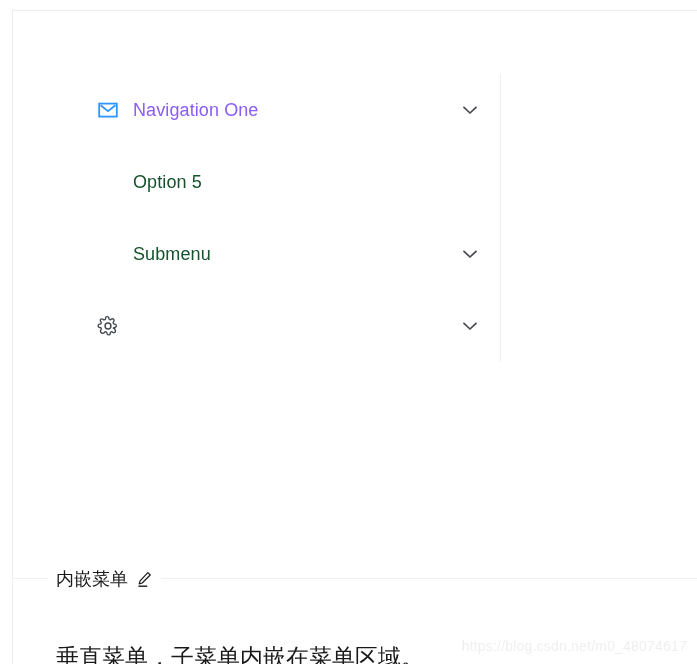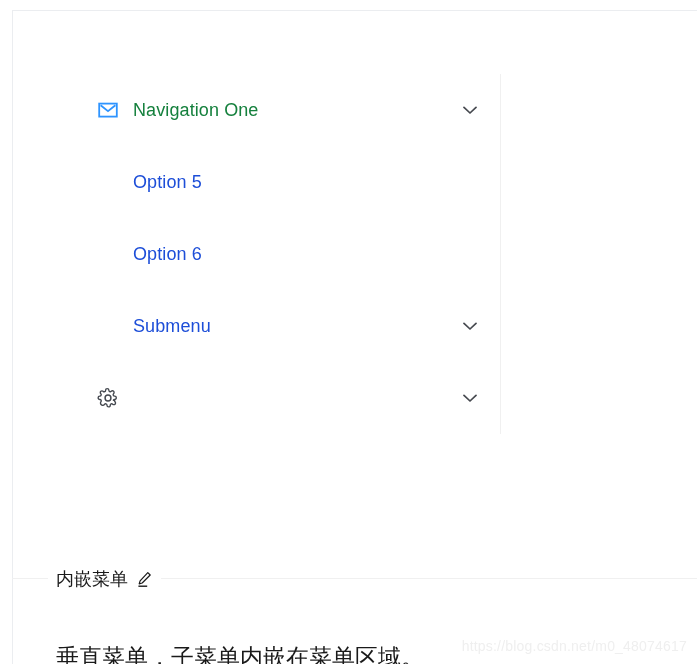--- a/index.html
+++ b/index.html
@@ -52,21 +52,21 @@
     padding-left: 16px;
     padding-right: 48px;
     cursor: pointer;
     font-size: 18px;
     color: #3f4754;
     letter-spacing: .1px;
     user-select: none;
   }
 
   .menu-submenu-title.selected {
-    color: #15803d;
+    color: #8b5cf6;
   }
 
   .menu-icon {
     width: 22px;
     height: 22px;
     margin-right: 14px;
     display: inline-flex;
     align-items: center;
     justify-content: center;
     flex: none;
@@ -97,21 +97,21 @@
     list-style: none;
   }
   .submenu-item {
     position: relative;
     height: 72px;
     display: flex;
     align-items: center;
     padding-left: 52px;
     padding-right: 48px;
     font-size: 18px;
-    color: #1d4ed8;
+    color: #14532d;
     cursor: pointer;
     letter-spacing: .1px;
     user-select: none;
     box-sizing: border-box;
   }
 
   
   .code-box-meta {
     position: absolute;
     left: 12px;
@@ -206,23 +206,20 @@
             </svg>
           </span>
         </div>
       </div>
 
       <div class="menu-submenu">
 
         <ul class="submenu-list">
           <li class="submenu-item">
             <span>Option 5</span>
-          </li>
-          <li class="submenu-item">
-            <span>Option 6</span>
           </li>
           <li class="submenu-item">
             <span>Submenu</span>
             <span class="menu-arrow">
               <svg width="14" height="9" viewBox="0 0 14 9" fill="none">
                 <path d="M1 1.4 L7 7 L13 1.4" stroke="currentColor" stroke-width="1.7" stroke-linecap="round" stroke-linejoin="round"></path>
               </svg>
             </span>
           </li>
         </ul>

